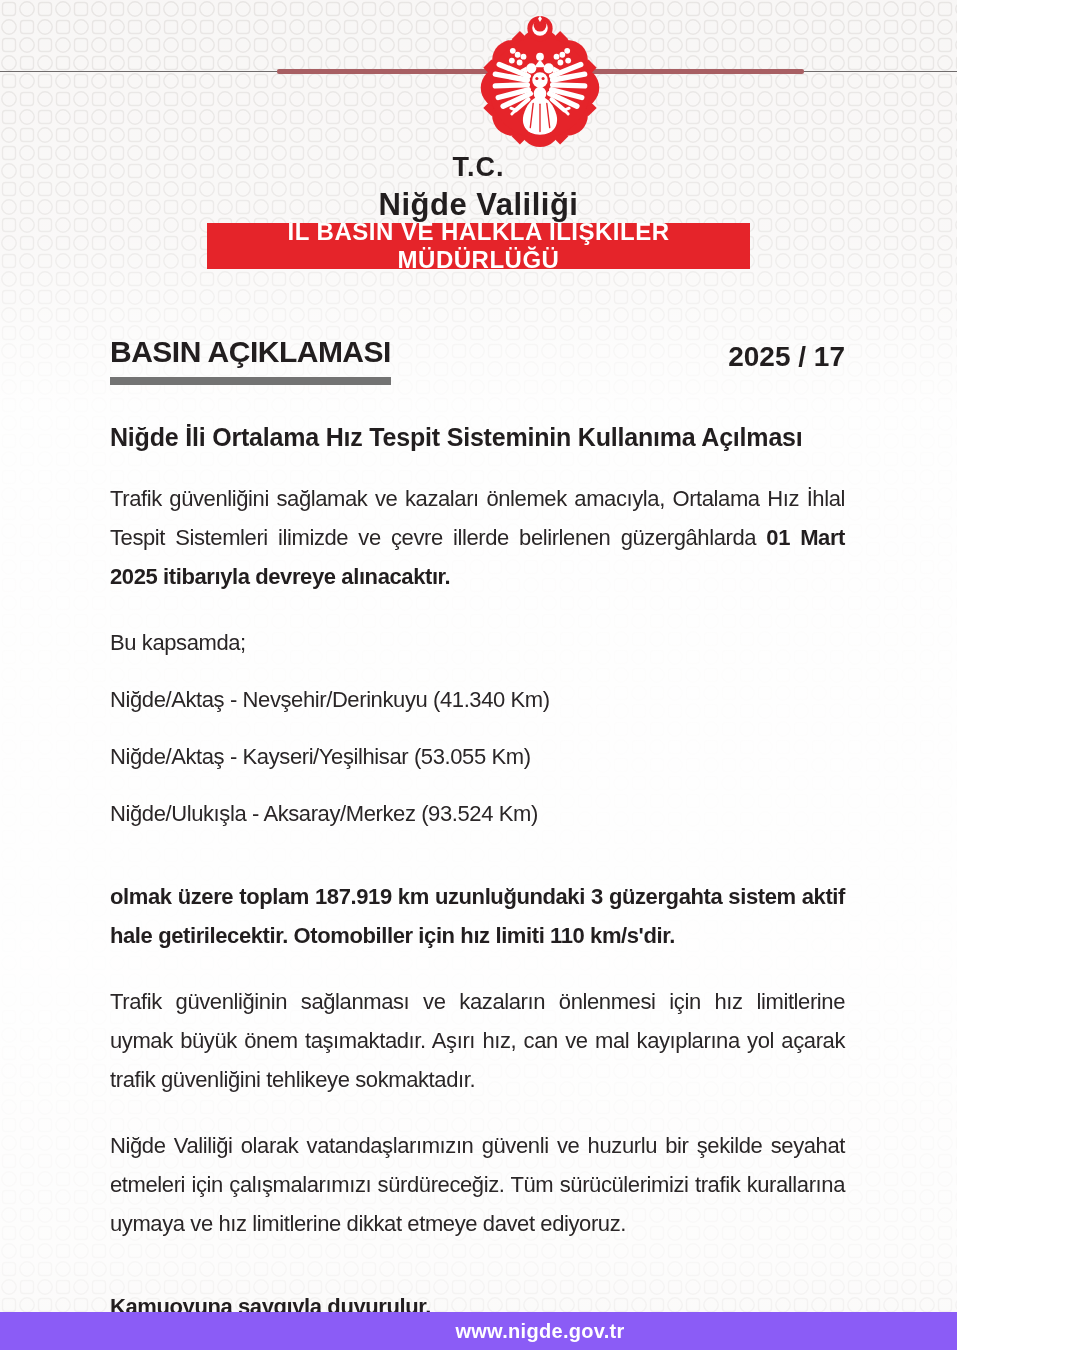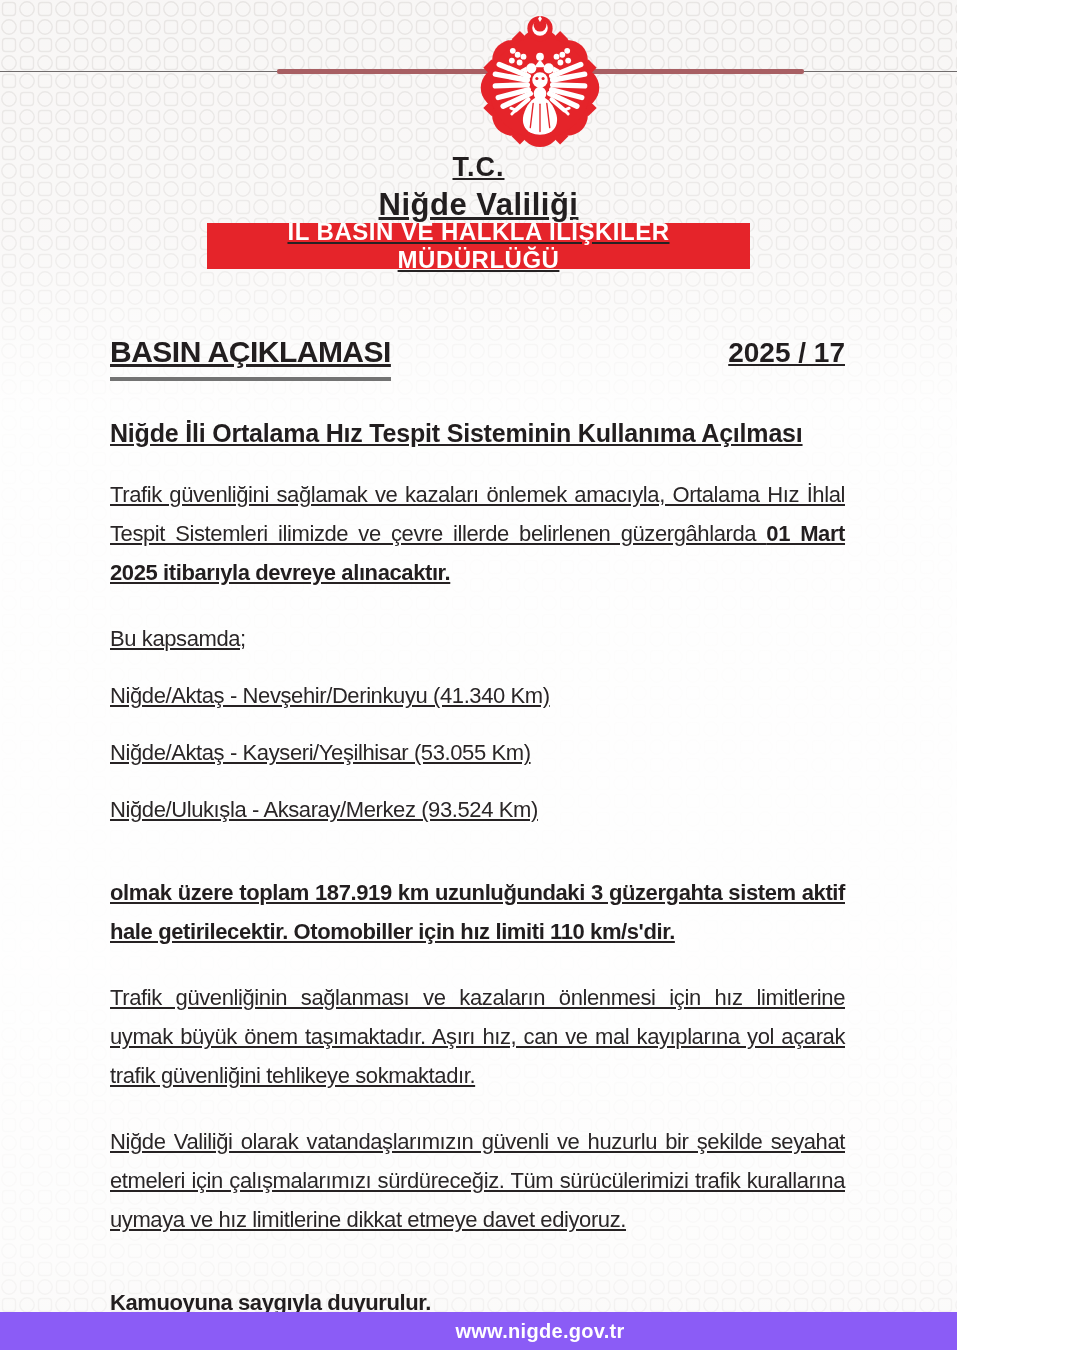--- a/index.html
+++ b/index.html
@@ -3,21 +3,20 @@
 <meta charset="utf-8">
 <style>
   html,body{margin:0;padding:0;}
   .page{
     position:relative;
     width:957px;height:1350px;
     background:#f7f5f4;
     overflow:hidden;
     font-family:"Liberation Sans", sans-serif;
     color:#262223;
-    text-decoration:underline;
   }
   .bg-pattern{position:absolute;inset:0;display:block;}
   .bg-fade{
     position:absolute;inset:0;pointer-events:none;
     background:linear-gradient(180deg,
       rgba(255,255,255,.15) 0%,
       rgba(255,255,255,.35) 18%,
       rgba(255,255,255,.90) 30%,
       rgba(255,255,255,.94) 72%,
       rgba(255,255,255,.75) 93%,
@@ -32,21 +31,21 @@
   .dept-banner{
     margin:0 auto 0;width:543px;height:46px;
     background:#e5242a;color:#ffffff;
     display:flex;align-items:center;justify-content:center;
     font-size:24px;font-weight:bold;letter-spacing:.5px;
   }
   .content{position:relative;padding:0 112px 0 110px;}
   .doc-header{display:flex;justify-content:space-between;align-items:flex-end;margin-top:66px;}
   .doc-type{
     margin:0;font-size:30px;font-weight:bold;letter-spacing:-.5px;color:#221e1f;
-    display:inline-block;border-bottom:4px solid #737373;padding-bottom:8px;
+    display:inline-block;border-bottom:8px solid #737373;padding-bottom:8px;
   }
   .doc-number{font-size:28px;font-weight:bold;color:#221e1f;padding-bottom:12px;}
   .title{margin:38px 0 8px;font-size:25px;font-weight:bold;color:#221e1f;letter-spacing:-.2px;}
   .para{margin:27px 0 0;font-size:22px;line-height:39px;letter-spacing:-.4px;color:#2a2627;}
   .para.justify{text-align:justify;}
   .para.bold{font-weight:bold;color:#221e1f;margin-top:44px;}
   .bold{font-weight:bold;color:#221e1f;}
   .route{margin-top:18px;}
   .footer-bar{
     position:absolute;left:0;bottom:0;width:1080px;height:38px;

